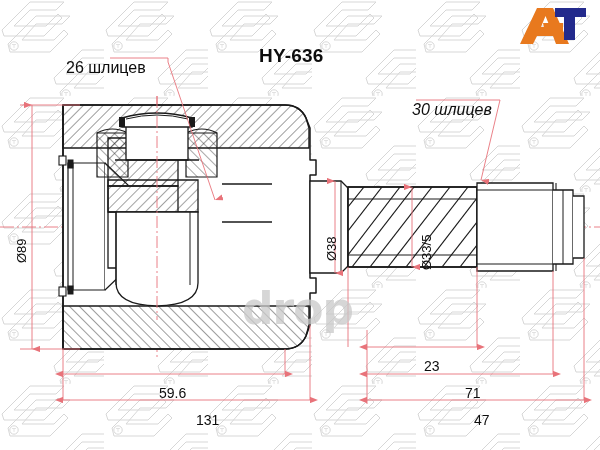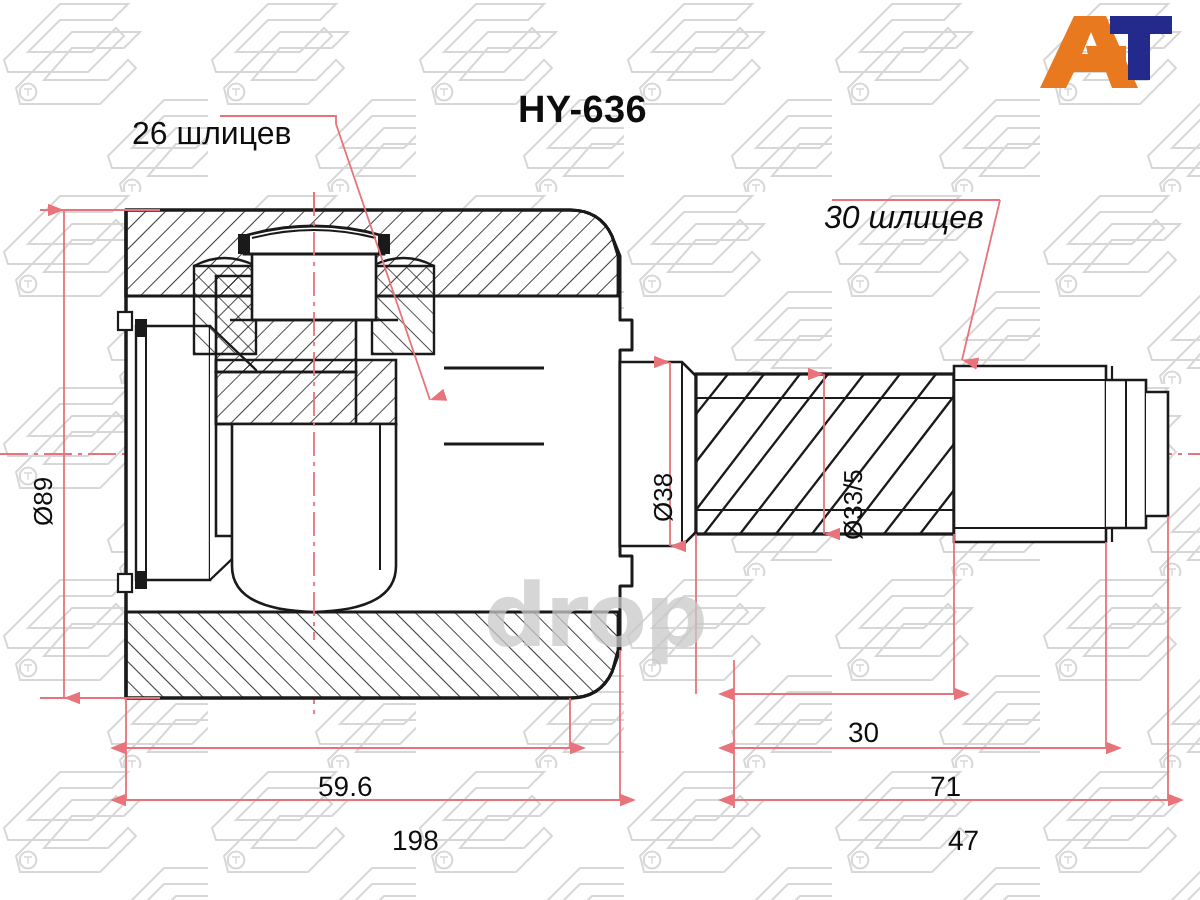--- a/index.html
+++ b/index.html
@@ -330,22 +330,22 @@
     <div class="lbl callout" style="left:412px; top:84px;font-style:italic;">30 шлицев</div>
 
     <div class="lbl diam-v" style="left:14px; top:246px;">Ø89</div>
 
     <div class="lbl diam-v" style="left:324px; top:244px;">Ø38</div>
 
     <div class="lbl diam-v" style="left:419px; top:253px;">Ø33/5</div>
 
     <div class="lbl dim" style="left:159px; top:368px;">59.6</div>
 
-    <div class="lbl dim" style="left:196px; top:395px;">198</div>
-
-    <div class="lbl dim" style="left:424px; top:341px;">30</div>
+    <div class="lbl dim" style="left:196px; top:395px;">131</div>
+
+    <div class="lbl dim" style="left:424px; top:341px;">23</div>
 
     <div class="lbl dim" style="left:465px; top:368px;">71</div>
 
     <div class="lbl dim" style="left:474px; top:395px;">47</div>
   </div>
 
 </div>
 
 </body></html>

